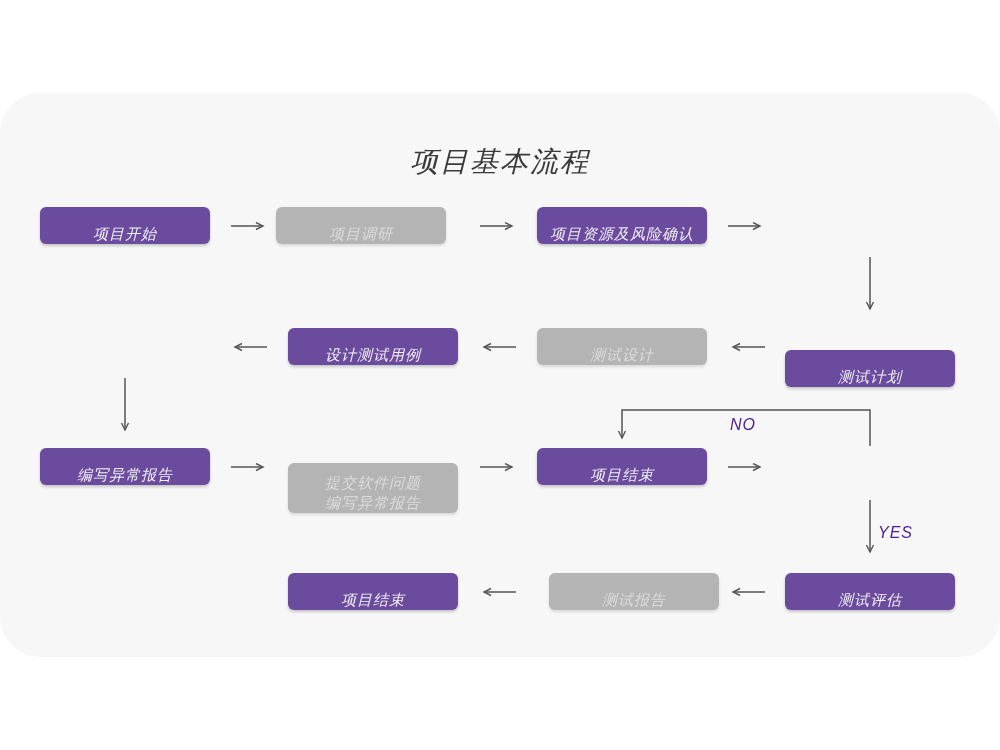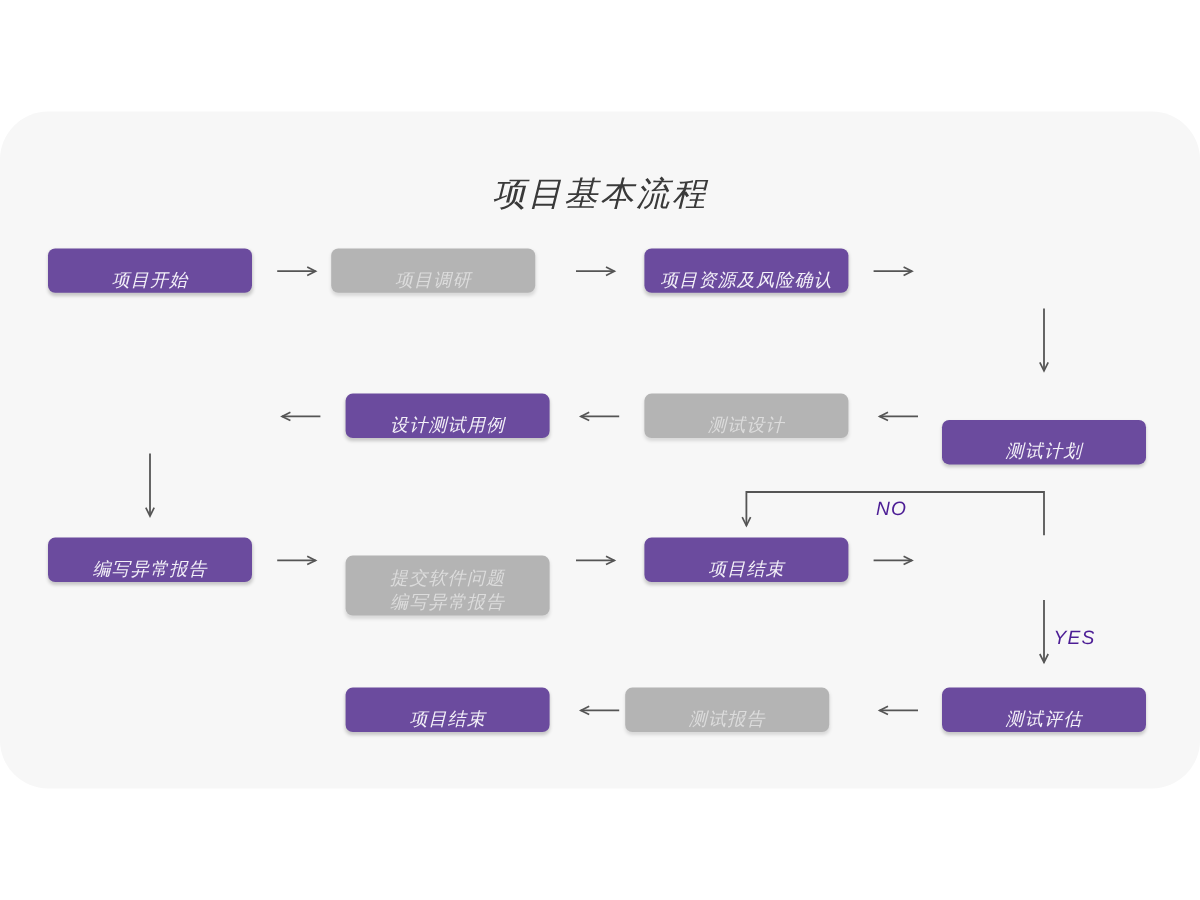--- a/index.html
+++ b/index.html
@@ -157,21 +157,21 @@
     <span>提交软件问题</span>
     <span>编写异常报告</span>
   </div>
   <div class="node purple" style="left:537px; top:448px;">
     <span>项目结束</span>
   </div>
 
   <div class="node purple" style="left:288px; top:573px;">
     <span>项目结束</span>
   </div>
-  <div class="node gray" style="left:521px; top:573px;">
+  <div class="node gray" style="left:549px; top:573px;">
     <span>测试报告</span>
   </div>
   <div class="node purple" style="left:785px; top:573px;">
     <span>测试评估</span>
   </div>
 
   <div class="branch-label label-no">NO</div>
   <div class="branch-label label-yes">YES</div>
 </div>
 

